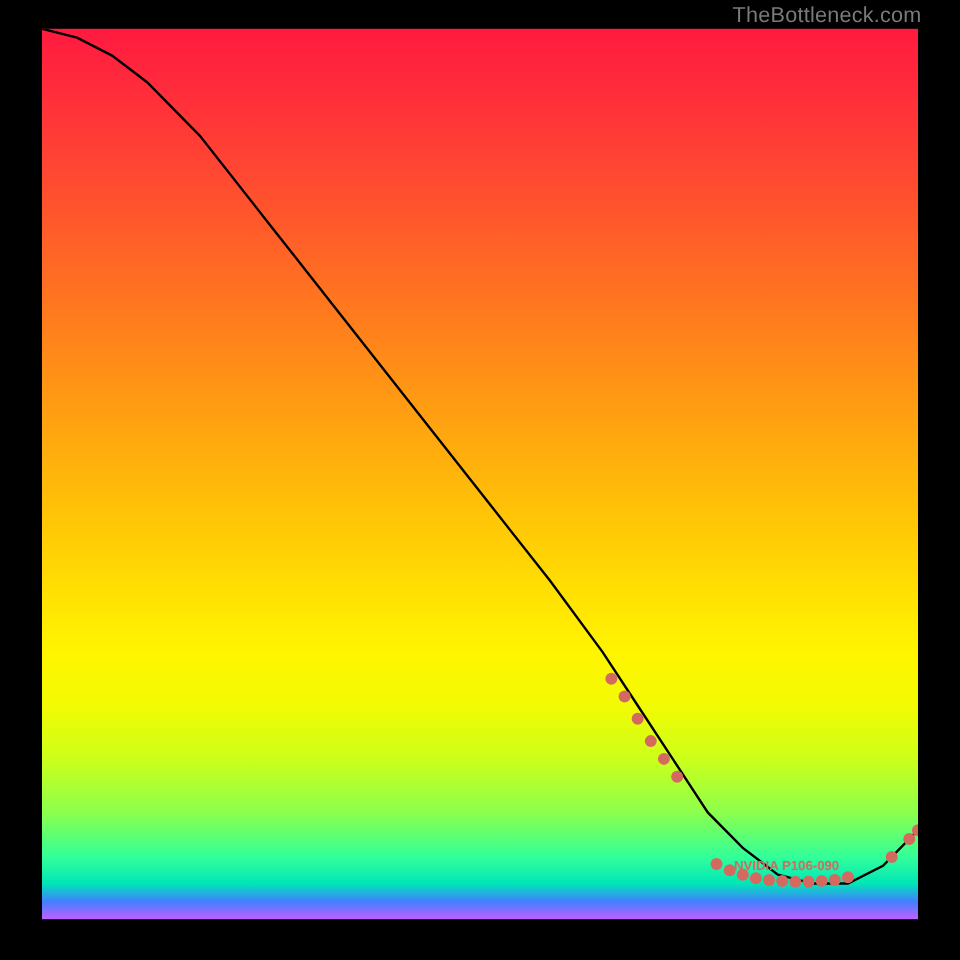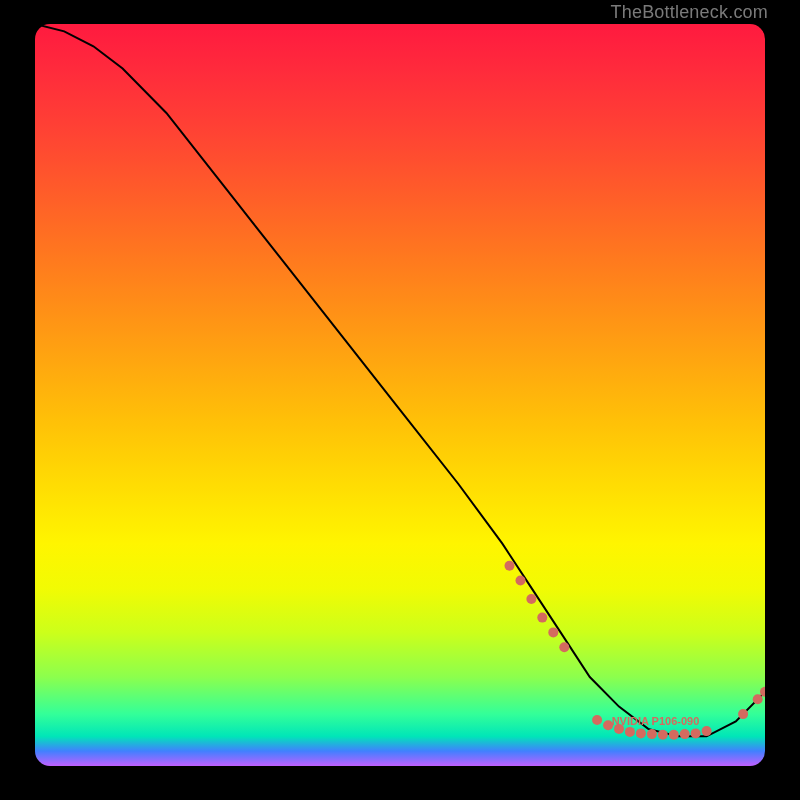--- a/index.html
+++ b/index.html
@@ -36,21 +36,20 @@
       #ffdc03 62%,
       #fff500 70%,
       #f2fb03 76%,
       #ccff1a 82%,
       #8cff4d 88%,
       #33ff99 93%, 
       #00e6b8 96%,
       #4180ff 98%,
       #c060ff 100%
     );
-    border-radius: 15px;
   }
   .curve {
     position: absolute;
     left: 0;
     top: 0;
     width: 730px;
     height: 742px;
   }
   .watermark {
     position: absolute;

